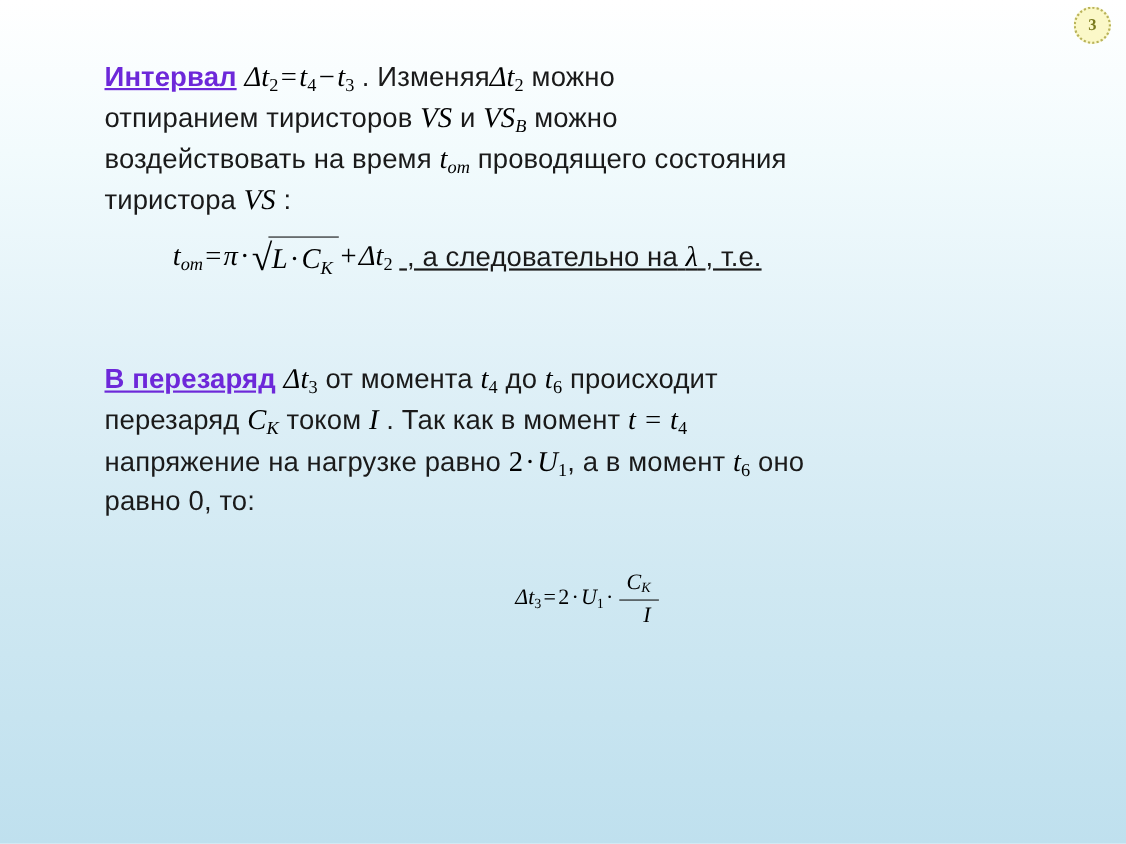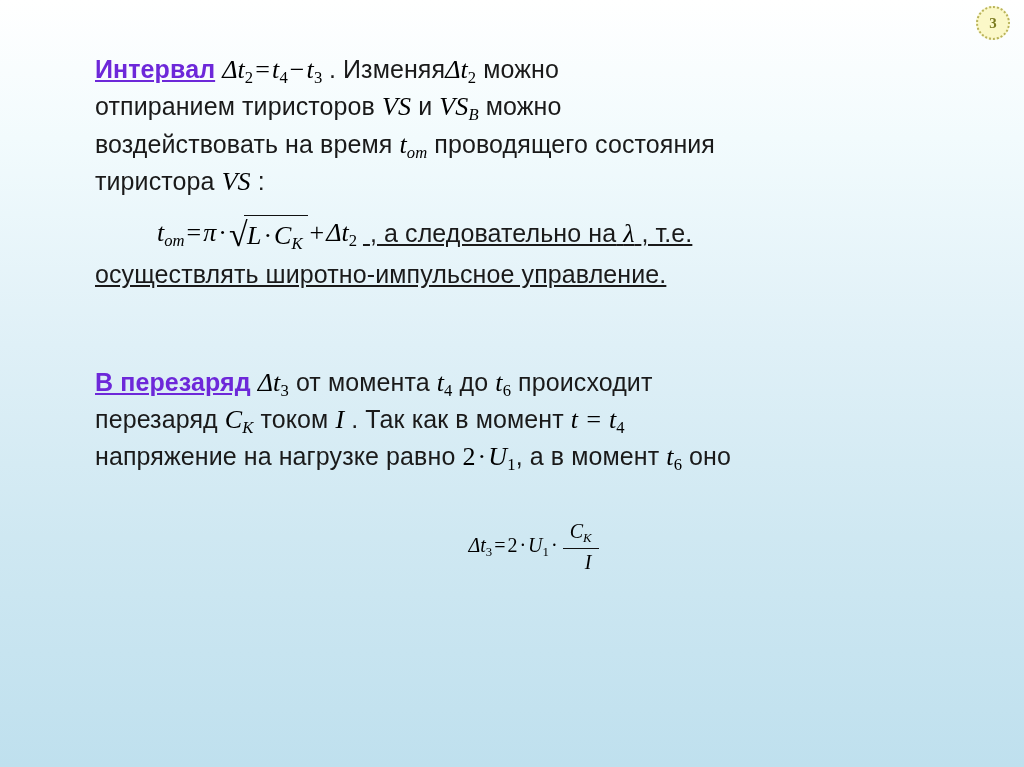--- a/index.html
+++ b/index.html
@@ -181,21 +181,20 @@
       <span>:</span>
     </div>
 
     <div class="eqline">
       <span class="m formula1">
         <span>t</span><span class="sub">от</span><span class="op">=</span><span>π</span><span class="op">·</span><span class="sqrt"><span class="radical">√</span><span class="rad-body"><span>L</span><span class="op">·</span><span>C</span><span class="sub">K</span></span></span><span class="op">+</span><span>Δt</span><span class="subn">2</span>
       </span>
       <span class="para">, а следовательно на</span>
       <span class="m">λ</span>
       <span class="para">, т.е.</span>
-      <div class="para line-gap">осуществлять широтно-импульсное управление.</div>
     </div>
 
     <div class="para block2">
       <span class="hl">В перезаряд</span>
       <span class="m"><span>Δt</span><span class="subn">3</span></span>
       <span>от момента</span>
       <span class="m"><span>t</span><span class="subn">4</span></span>
       <span>до</span>
       <span class="m"><span>t</span><span class="subn">6</span></span>
       <span>происходит</span>
@@ -205,20 +204,21 @@
       <span>током</span>
       <span class="m">I</span>
       <span>. Так как в момент</span>
       <span class="m"><span>t = t</span><span class="subn">4</span></span>
       <br>
       <span>напряжение на нагрузке равно</span>
       <span class="m"><span class="up">2</span><span class="op">·</span><span>U</span><span class="subn">1</span></span><span>, а в момент</span>
       <span class="m"><span>t</span><span class="subn">6</span></span>
       <span>оно</span>
       <br>
+      <span>равно 0, то:</span>
     </div>
 
     <div class="bigeq">
       <span class="m">
         <span>Δt</span><span class="subn">3</span><span class="op">=</span><span class="up">2</span><span class="op">·</span><span>U</span><span class="subn">1</span><span class="op">·</span><span class="frac"><span class="num"><span>C</span><span class="sub">K</span></span><span class="den">I</span></span>
       </span>
     </div>
 
   </div>
 </div>

